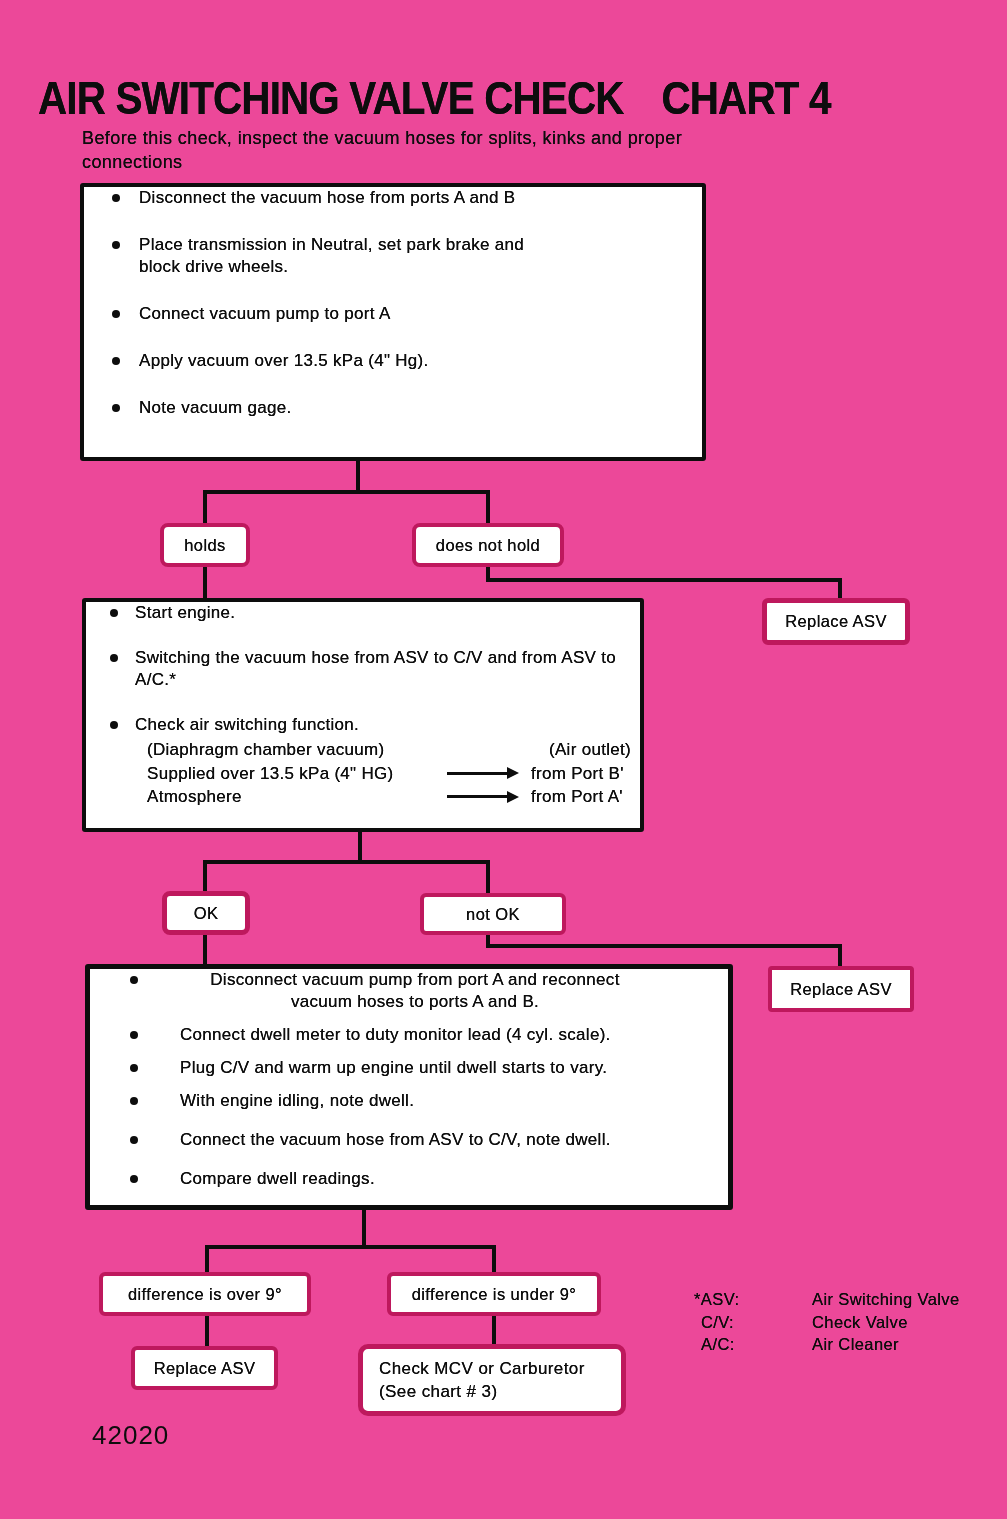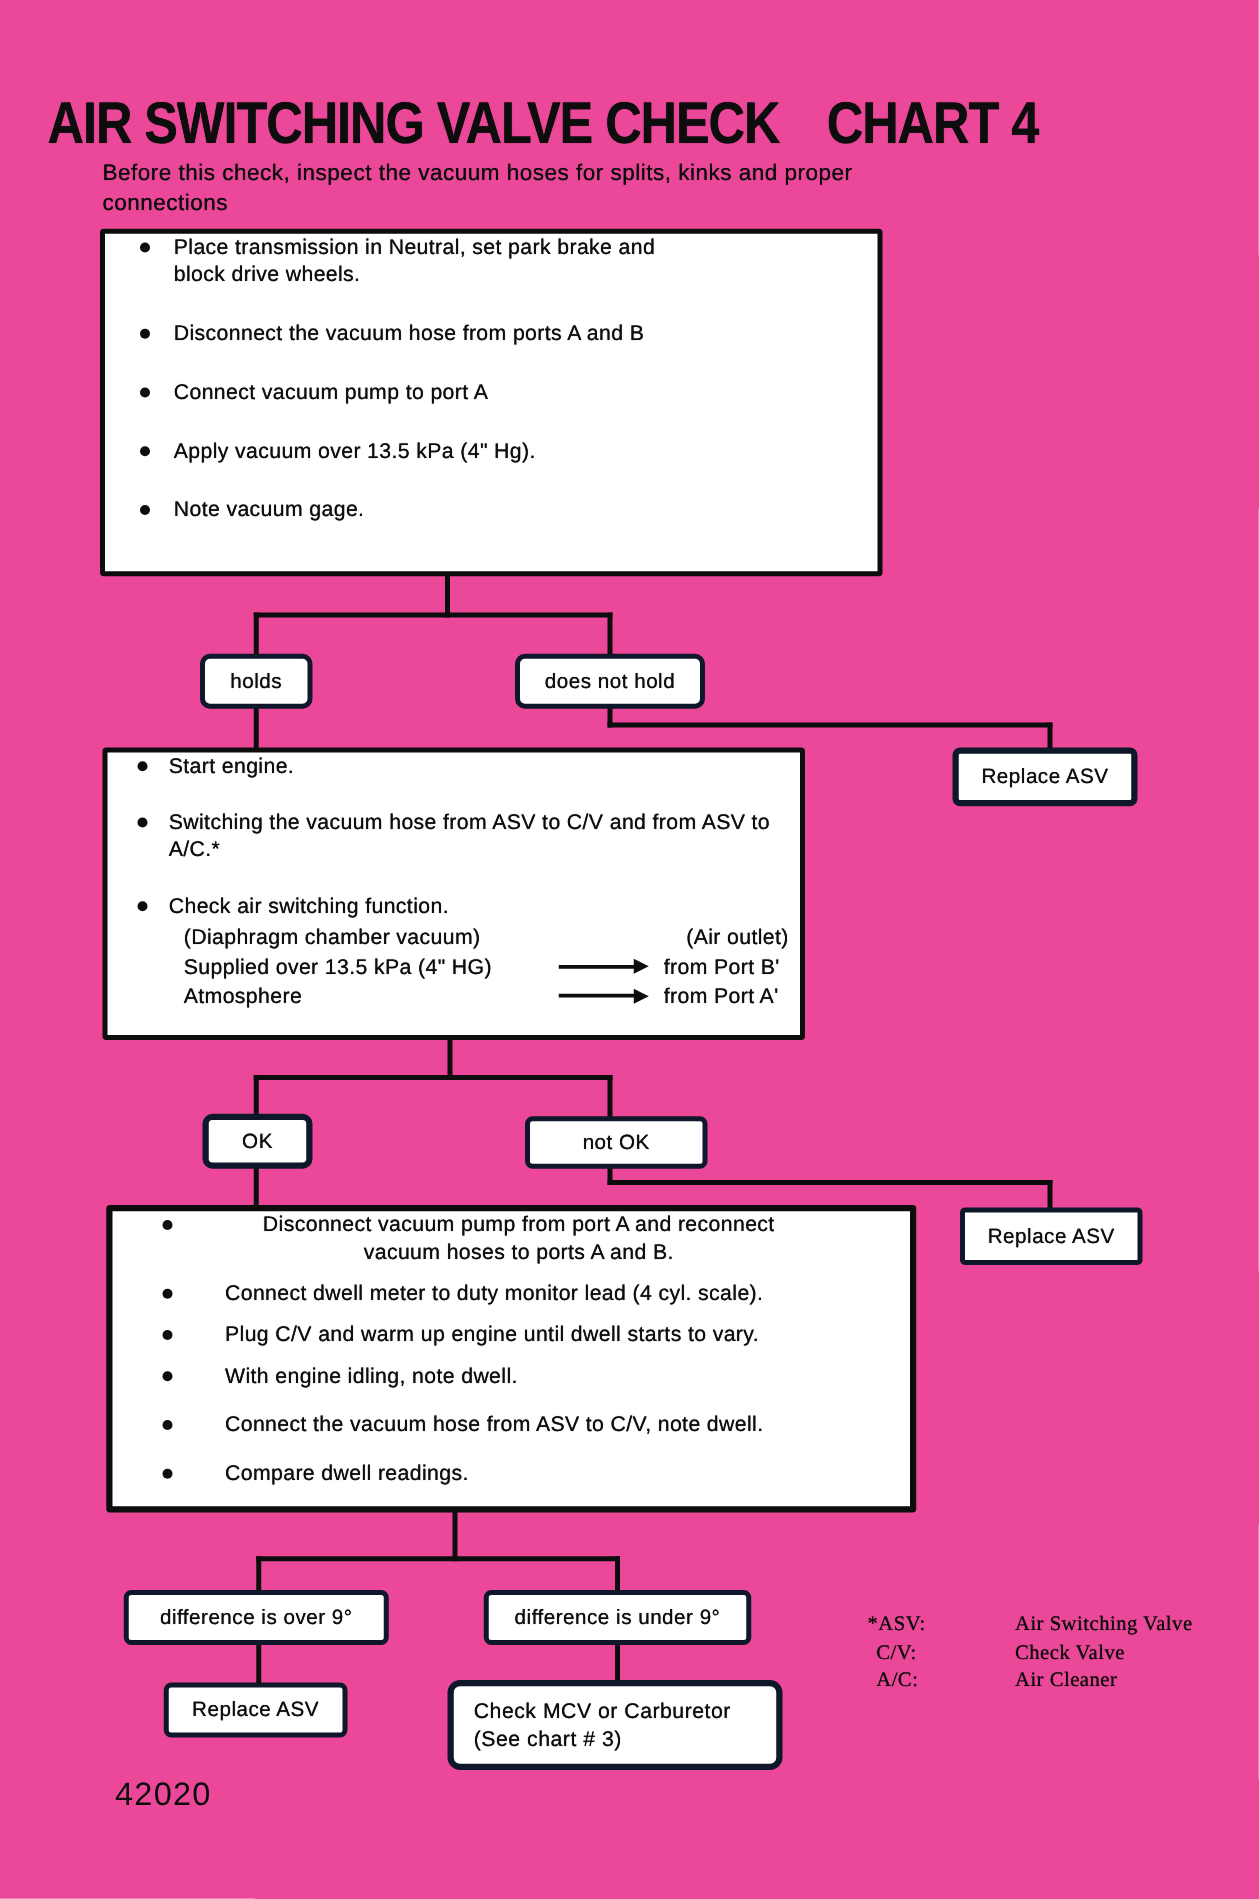--- a/index.html
+++ b/index.html
@@ -25,21 +25,21 @@
     position:absolute;left:82px;top:126px;
     font-size:18px;line-height:24px;letter-spacing:0.4px;
     width:660px;
   }
   
   .stepbox{
     position:absolute;background:#fff;border:4px solid #0d0d0d;border-radius:3px;
     box-sizing:border-box;
   }
   .node{
-    position:absolute;background:#fff;border:4px solid #0f172a;border-radius:8px;
+    position:absolute;background:#fff;border:4px solid #be185d;border-radius:8px;
     box-sizing:border-box;display:flex;align-items:center;justify-content:center;
     font-size:16.5px;letter-spacing:0.4px;white-space:nowrap;
   }
   .thick{border-width:5px;}
   
   .ln{position:absolute;background:#0d0d0d;}
   
   ul.blist{list-style:none;margin:0;padding:0;}
   ul.blist li{display:flex;align-items:flex-start;}
   ul.blist .bullet{
@@ -68,21 +68,21 @@
   }
   
   .b3{padding:20px 12px 0 0;}
   .b3 .bullet{margin-left:40px;margin-right:42px;}
   .b3 li{margin-bottom:11px;}
   .b3 .w1{max-width:470px;text-align:center;}
   .b3 li.g1{margin-bottom:17px;}
   
   .mcv{flex-direction:column;align-items:flex-start;justify-content:center;padding-left:16px;white-space:normal;line-height:23px;font-size:17px;}
   
-  .legend{position:absolute;left:694px;top:1288px;font-size:16.5px;line-height:22.5px;letter-spacing:0.4px;font-family:Liberation Serif, serif;}
+  .legend{position:absolute;left:694px;top:1288px;font-size:16.5px;line-height:22.5px;letter-spacing:0.4px;}
   .legrow{display:grid;grid-template-columns:118px auto;}
   
   .fignum{position:absolute;left:92px;top:1420px;font-size:26px;letter-spacing:1px;}
 </style>
 </head>
 <body>
 
 <div class="page">
 
   <div class="title tx"><span>AIR SWITCHING VALVE CHECK</span><span class="gap"></span><span>CHART 4</span></div>
@@ -108,25 +108,25 @@
   <div class="ln" style="left:205px;top:1245px;width:291px;height:4px"></div>
   <div class="ln" style="left:205px;top:1245px;width:4px;height:29px"></div>
   <div class="ln" style="left:492px;top:1245px;width:4px;height:29px"></div>
   <div class="ln" style="left:205px;top:1314px;width:4px;height:34px"></div>
   <div class="ln" style="left:492px;top:1314px;width:4px;height:32px"></div>
 
   <div class="stepbox" style="left:80px;top:183px;width:626px;height:278px">
     <ul class="blist b1">
       <li>
           <span class="bullet"></span>
+          <span class="itext tx">Disconnect the vacuum hose from ports A and B</span>
+        </li>
+      <li>
+          <span class="bullet"></span>
           <span class="itext tx w1">Place transmission in Neutral, set park brake and block drive wheels.</span>
-        </li>
-      <li>
-          <span class="bullet"></span>
-          <span class="itext tx">Disconnect the vacuum hose from ports A and B</span>
         </li>
       <li>
           <span class="bullet"></span>
           <span class="itext tx">Connect vacuum pump to port A</span>
         </li>
       <li>
           <span class="bullet"></span>
           <span class="itext tx">Apply vacuum over 13.5 kPa (4" Hg).</span>
         </li>
       <li>

